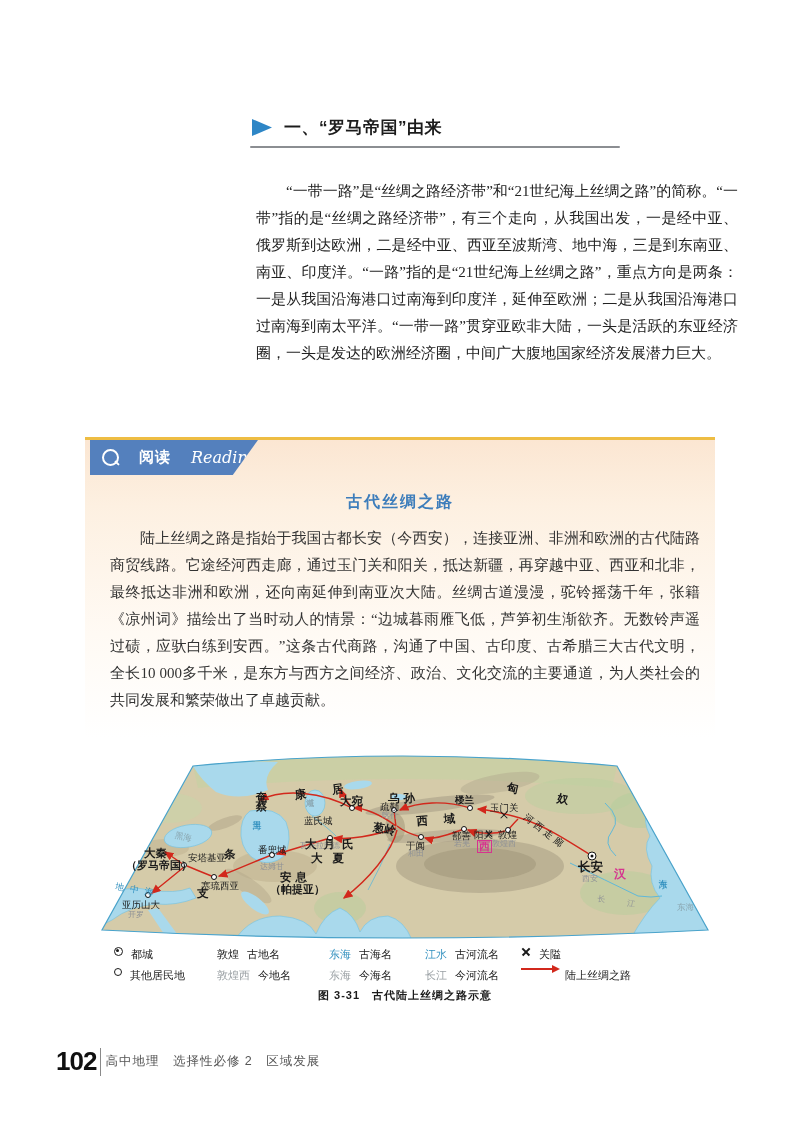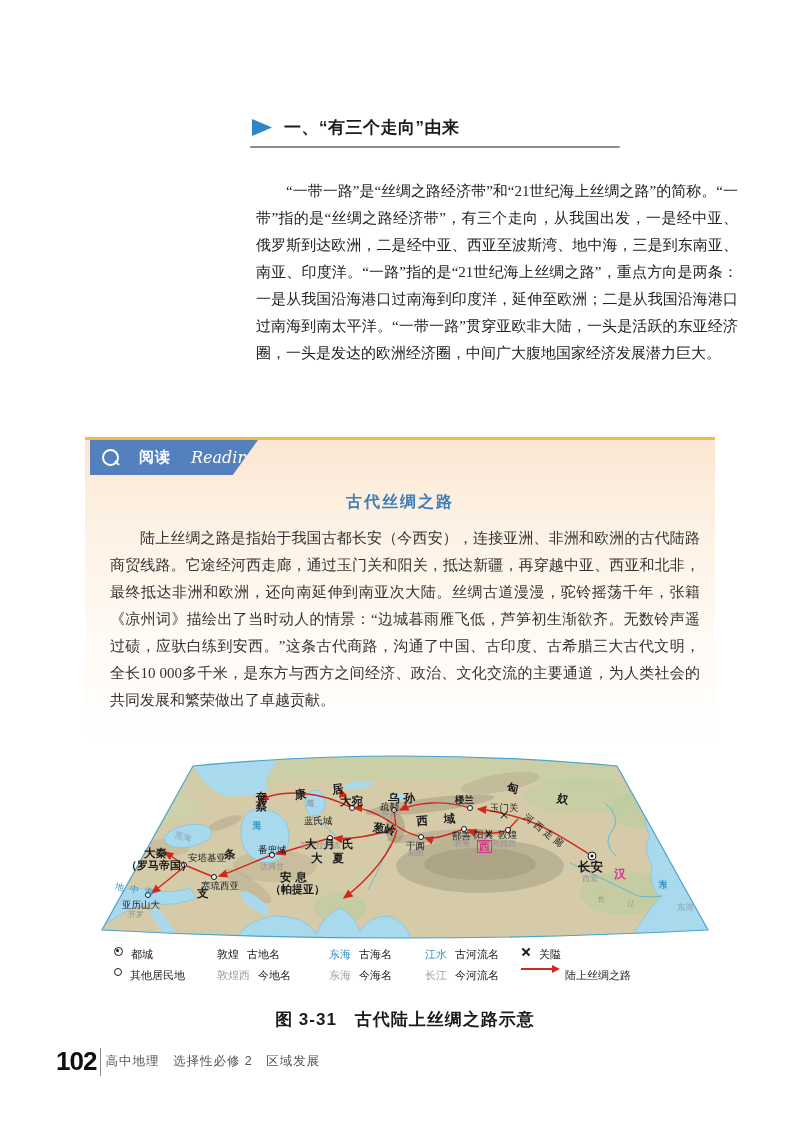--- a/index.html
+++ b/index.html
@@ -75,37 +75,37 @@
                       border-radius:50%;background:#1a1a1a;}
   .sym.city{width:8px;height:8px;border:1.3px solid #1a1a1a;border-radius:50%;background:#fff;}
   .sym.pass{width:10px;height:10px;}
   .sym.pass::before,.sym.pass::after{content:"";position:absolute;left:0;top:4.2px;width:10px;
                                      height:1.6px;background:#1a1a1a;}
   .sym.pass::before{transform:rotate(45deg);} .sym.pass::after{transform:rotate(-45deg);}
   .sym.route{width:32px;height:2px;background:#d2281c;margin-right:4px;}
   .sym.route::after{content:"";position:absolute;right:-7px;top:-3px;border-left:8px solid #d2281c;
                     border-top:4px solid transparent;border-bottom:4px solid transparent;}
 
-  .fig-caption{margin-top:22px;text-align:center;font-size:17px;font-weight:bold;
+  .fig-caption{margin-top:2px;text-align:center;font-size:11px;font-weight:bold;
                color:#1b1b1b;letter-spacing:1px;}
 
   
   .page-footer{position:absolute;left:56px;top:1046px;display:flex;align-items:center;gap:4px;}
   .pagenum{font-size:26px;font-weight:800;letter-spacing:-1px;color:#101010;}
   .footer-divider{width:1px;height:28px;background:#8a8a8a;}
   .footer-text{font-size:12.5px;color:#555;letter-spacing:1px;}
 </style>
 </head>
 <body>
 
 <div class="page">
 
   <div class="sec-header">
     <span class="tri"></span>
-    <h2 class="sec-title">一、“有三个走向”由来</h2>
+    <h2 class="sec-title">一、“罗马帝国”由来</h2>
   </div>
   <div class="sec-underline"></div>
 
   <p class="intro-para">“一带一路”是“丝绸之路经济带”和“21世纪海上丝绸之路”的简称。“一带”指的是“丝绸之路经济带”，有三个走向，从我国出发，一是经中亚、俄罗斯到达欧洲，二是经中亚、西亚至波斯湾、地中海，三是到东南亚、南亚、印度洋。“一路”指的是“21世纪海上丝绸之路”，重点方向是两条：一是从我国沿海港口过南海到印度洋，延伸至欧洲；二是从我国沿海港口过南海到南太平洋。“一带一路”贯穿亚欧非大陆，一头是活跃的东亚经济圈，一头是发达的欧洲经济圈，中间广大腹地国家经济发展潜力巨大。</p>
 
   <section class="reading-box">
     <div class="reading-tab">
       <span class="mag"></span>
       <span class="tab-cn">阅读</span>
       <span class="tab-en">Reading</span>

